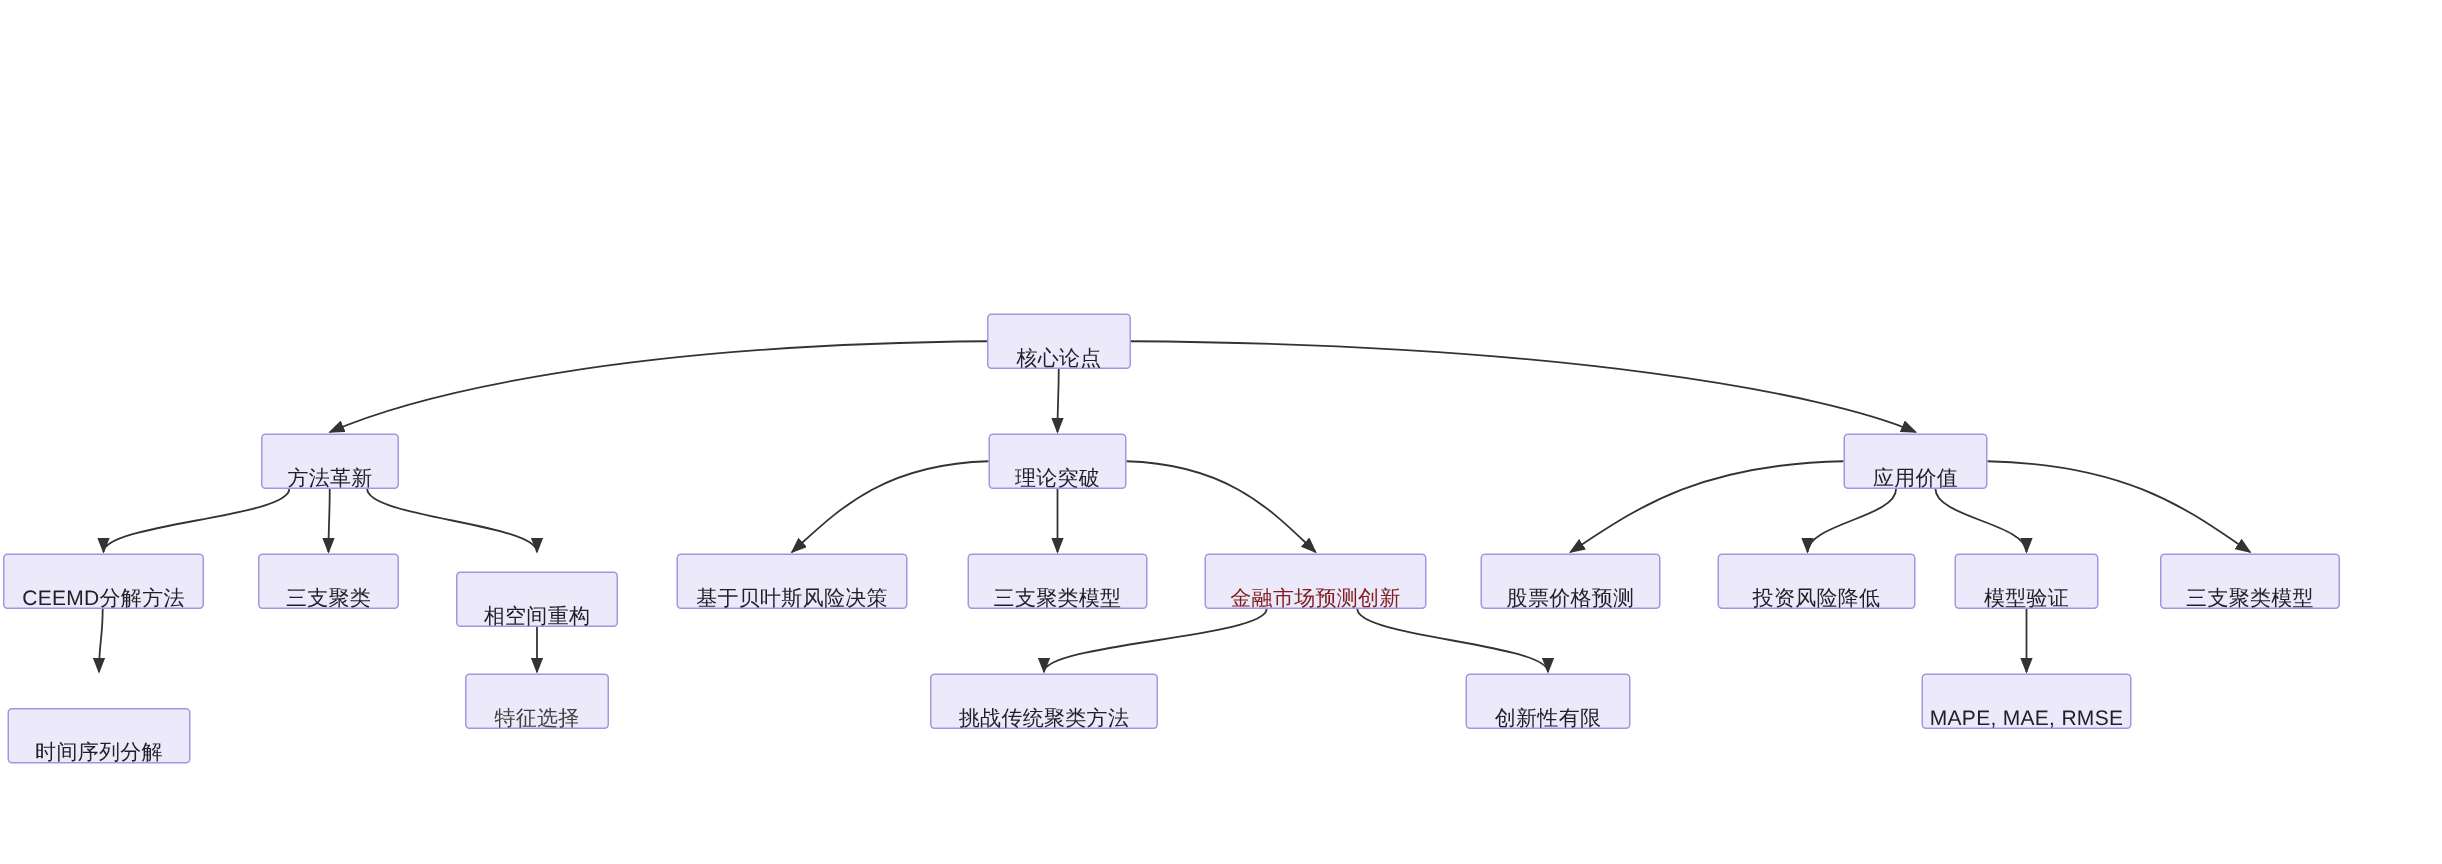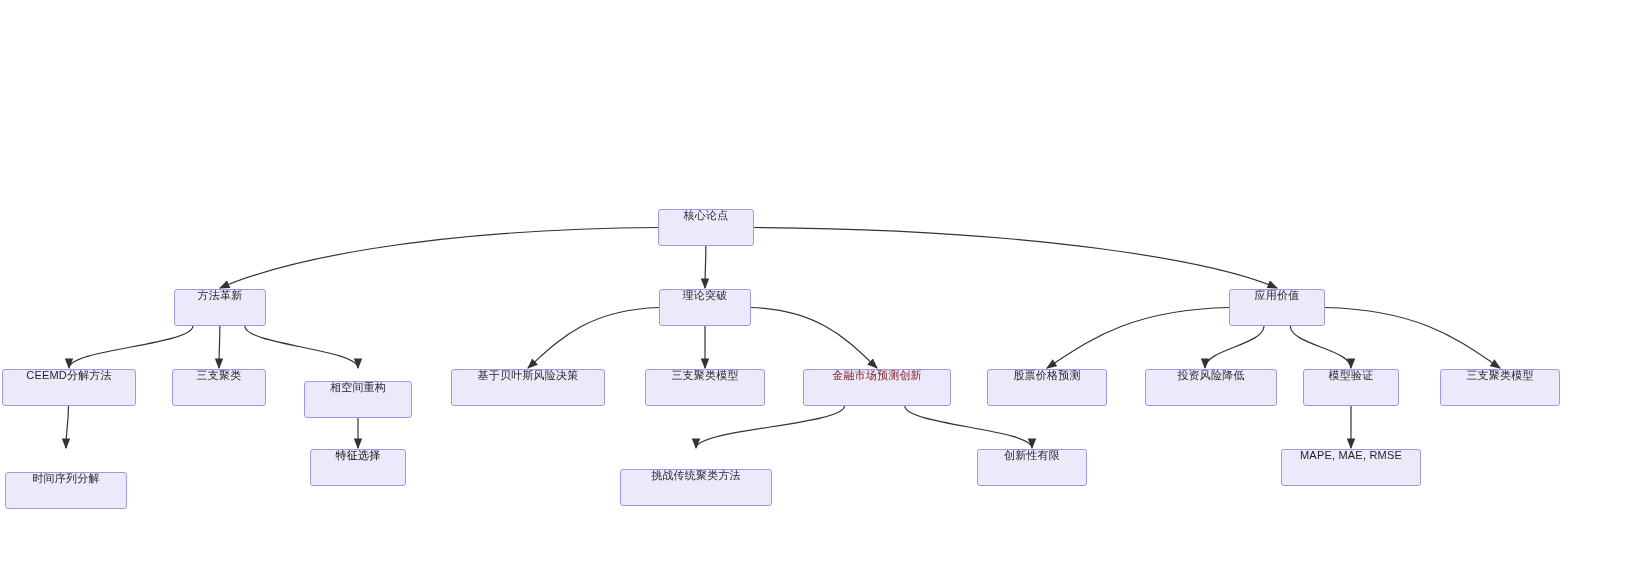--- a/index.html
+++ b/index.html
@@ -25,24 +25,24 @@
     height: 576px;
     pointer-events: none;
   }
   .node {
     position: absolute;
     box-sizing: border-box;
     background: #ECEAFA;
     border: 1px solid #9f97e0;
     border-radius: 3px;
     display: flex;
-    align-items: flex-start;
+    align-items: flex-end;
     justify-content: center;
     color: #1f1f28;
-    font-size: 11px;
+    font-size: 14px;
     line-height: 1;
     white-space: nowrap;
     letter-spacing: 0.2px;
   }
   .node-label {
     display: block;
   }
 </style>
 </head>
 <body>
@@ -114,24 +114,24 @@
       </div>
       <div class="node" style="left: 1303px; top: 369px; width: 96px; height: 37px; background: rgb(236, 234, 250); border-color: rgb(159, 151, 224); color: rgb(31, 31, 40);">
         <span class="node-label">模型验证</span>
       </div>
       <div class="node" style="left: 1440px; top: 369px; width: 120px; height: 37px; background: rgb(236, 234, 250); border-color: rgb(159, 151, 224); color: rgb(31, 31, 40);">
         <span class="node-label">三支聚类模型</span>
       </div>
       <div class="node" style="left: 5px; top: 449px; width: 122px; height: 37px; background: rgb(236, 234, 250); border-color: rgb(159, 151, 224); color: rgb(31, 31, 40); margin-top: 23px;">
         <span class="node-label">时间序列分解</span>
       </div>
-      <div class="node" style="left: 310px; top: 449px; width: 96px; height: 37px; background: rgb(236, 234, 250); border-color: rgb(159, 151, 224); color: #000000;">
+      <div class="node" style="left: 310px; top: 449px; width: 96px; height: 37px; background: rgb(236, 234, 250); border-color: rgb(159, 151, 224); color: #404040;">
         <span class="node-label">特征选择</span>
       </div>
-      <div class="node" style="left: 620px; top: 469px; width: 152px; height: 37px; background: rgb(236, 234, 250); border-color: rgb(159, 151, 224); color: rgb(31, 31, 40);">
+      <div class="node" style="left: 620px; top: 449px; width: 152px; height: 37px; background: rgb(236, 234, 250); border-color: rgb(159, 151, 224); color: rgb(31, 31, 40);">
         <span class="node-label">挑战传统聚类方法</span>
       </div>
       <div class="node" style="left: 977px; top: 449px; width: 110px; height: 37px; background: rgb(236, 234, 250); border-color: rgb(159, 151, 224); color: rgb(31, 31, 40);">
         <span class="node-label">创新性有限</span>
       </div>
       <div class="node" style="left: 1281px; top: 449px; width: 140px; height: 37px; background: rgb(236, 234, 250); border-color: rgb(159, 151, 224); color: rgb(31, 31, 40);">
         <span class="node-label">MAPE, MAE, RMSE</span>
       </div>
     </div>
 </div>

